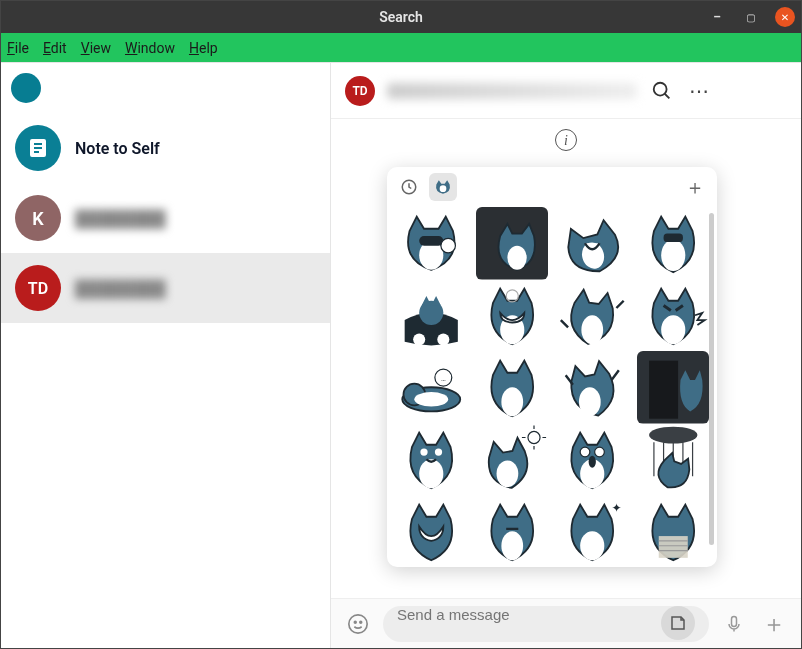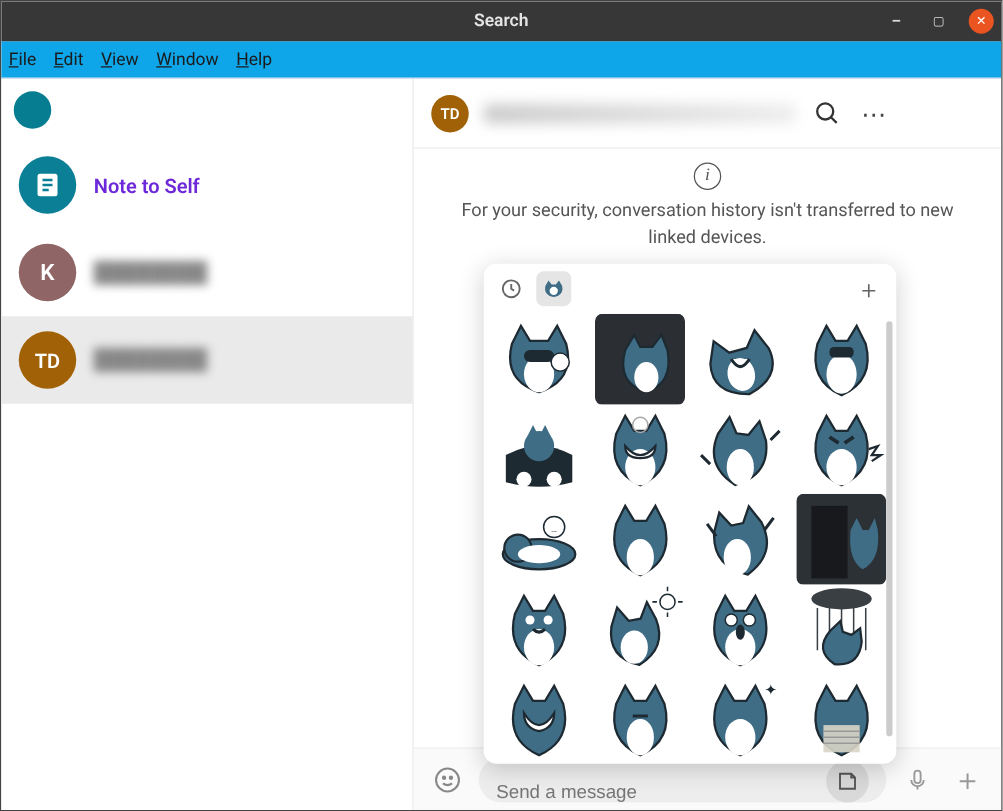--- a/index.html
+++ b/index.html
@@ -48,21 +48,21 @@
     font-size: 12px;
     color: #ddd;
   }
   .win-btn.min::before { content: "–"; font-weight:bold; }
   .win-btn.max::before { content: "▢"; font-size:10px; }
   .win-btn.close { background: #e95420; color: #fff; }
   .win-btn.close::before { content: "✕"; font-size:10px; }
   
   .menubar {
     height: 30px;
-    background: #0ea5e9;
+    background: #22c55e;
     display: flex;
     align-items: center;
     padding: 0 6px;
     gap: 14px;
     border-bottom: 1px solid #e5e5e5;
     font-size: 14px;
   }
   .menubar span { cursor: default; }
   .menubar span u { text-decoration: underline; }
   
@@ -121,22 +121,22 @@
   }
   .convo.active { background: #eaeaea; }
   .avatar {
     width: 46px; height: 46px; border-radius: 50%;
     display: flex; align-items: center; justify-content: center;
     font-weight: 600; color: #fff; font-size: 18px;
     flex-shrink: 0;
   }
   .avatar.note { background: #0a7f95; }
   .avatar.k { background: #8f6565; }
-  .avatar.td { background: #a16207; font-size: 16px; }
-  .convo-label { font-size: 16px; font-weight: 600; color:#6d28d9; }
+  .avatar.td { background: #b91c1c; font-size: 16px; }
+  .convo-label { font-size: 16px; font-weight: 600; color:#0f172a; }
   .convo-label.blur { filter: blur(4px); color:#888; font-weight:400; }
   
   .chat-header {
     height: 56px;
     display: flex;
     align-items: center;
     padding: 0 14px;
     gap: 12px;
     border-bottom: 1px solid #eee;
   }
@@ -223,21 +223,21 @@
     width:30px; height:30px;
     display:flex; align-items:center; justify-content:center;
     color:#888; font-size:20px;
   }
   .comp-input {
     flex:1;
     height:36px;
     background:#ededed;
     border-radius:20px;
     display:flex;
-    align-items:flex-end;
+    align-items:flex-start;
     padding:0 14px;
   }
   .comp-input input {
     flex:1; border:none; background:transparent; outline:none; font-size:15px; color:#666;
   }
   .sticker-trigger {
     width:34px; height:34px; border-radius:50%;
     background:#d9d9d9;
     display:flex; align-items:center; justify-content:center;
     color:#555;
@@ -299,21 +299,20 @@
         <svg width="22" height="22" viewBox="0 0 24 24" fill="none" stroke="#333" stroke-width="2">
             <circle cx="10" cy="10" r="7"></circle>
             <line x1="20" y1="20" x2="15" y2="15"></line>
           </svg>
       </div>
       <div class="hdr-icon" style="font-size:20px; letter-spacing:2px;">⋯</div>
     </div>
 
     <div class="notice">
       <div class="notice-icon">i</div>
-      <div>For your security, conversation history isn't transferred to new linked devices.</div>
     </div>
 
     <div class="chat-body">
 
       <div class="sticker-panel">
         <div class="sticker-tabs">
           <div class="stab">
             <svg width="18" height="18" viewBox="0 0 24 24" fill="none" stroke="#666" stroke-width="2">
                 <circle cx="12" cy="12" r="9"></circle>
                 <polyline points="12 7 12 12 15 14"></polyline>

